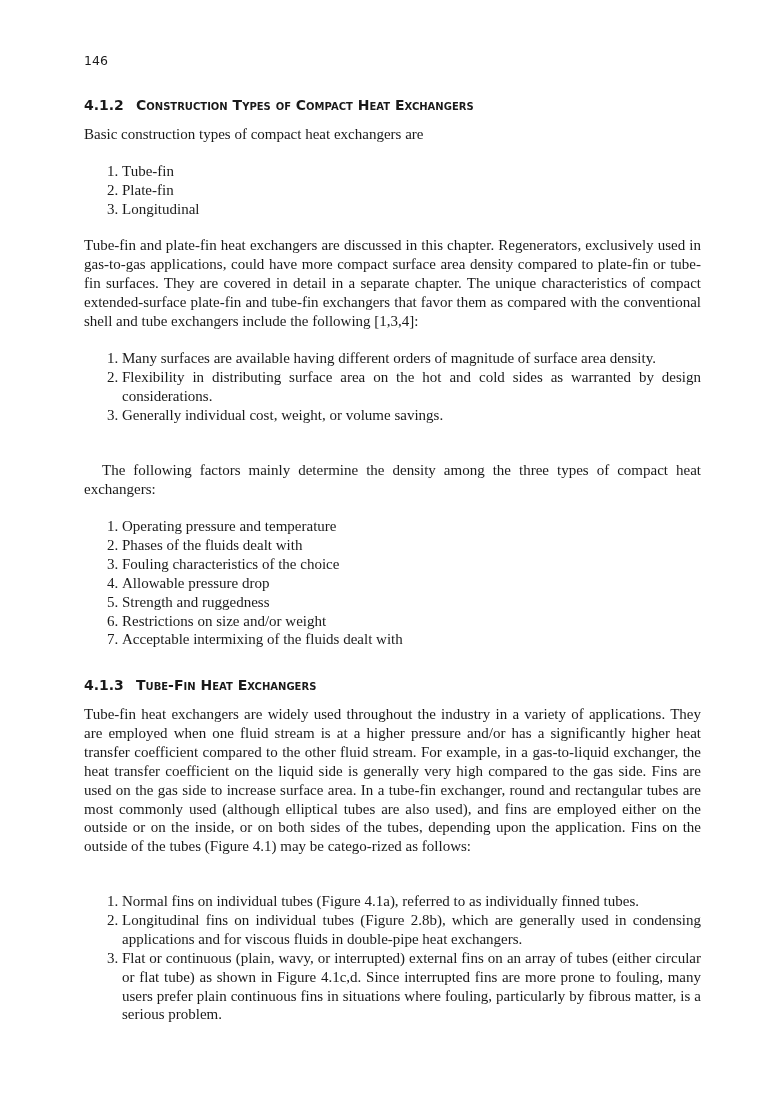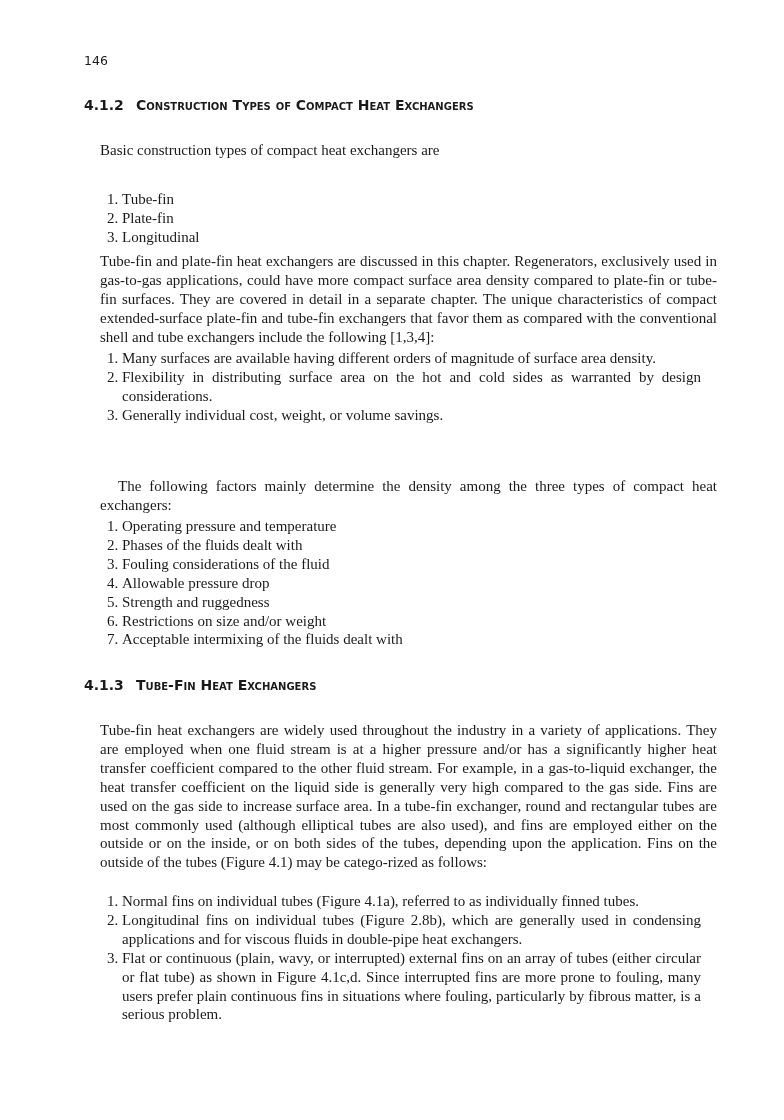--- a/index.html
+++ b/index.html
@@ -7,21 +7,21 @@
          font-family: "Liberation Serif", serif; color: #1a1a1a; }
   .page { position: absolute; left: 84px; top: 0; width: 617px; }
   .running-head { position: absolute; top: 53px; left: 0; width: 617px; height: 20px;
                   font-family: "DejaVu Sans", sans-serif; font-size: 13.5px; }
   .running-head .pno { position: absolute; left: 0; top: 0; font-weight: normal; font-size: 12.5px; }
   .running-head .ttl { position: absolute; right: 0; top: 0; }
   .sec-head { position: absolute; left: 0; font-family: "DejaVu Sans", sans-serif;
               font-weight: bold; font-size: 14px; letter-spacing: 0; white-space: nowrap; }
   .sec-head .num { display: inline-block; width: 52px; }
   .sec-head .ttl { font-variant: small-caps; }
-  p, ol { margin: 16px; }
+  p, ol { margin: 0; }
   .para { position: absolute; left: 0; width: 617px; font-size: 15px; line-height: 18.9px;
           text-align: justify; }
   .para.indent { text-indent: 18px; }
   ol.list { position: absolute; left: 0; width: 617px; padding-left: 38px; margin: 0;
             font-size: 15px; line-height: 18.9px; text-align: justify; box-sizing: border-box; }
   ol.list li { padding-left: 0; }
   ol.list li::marker { font-size: 15px; }
 </style>
 </head>
 <body>
@@ -31,40 +31,40 @@
   <div class="running-head">
     <span class="pno">146</span>
   </div>
 
   <div class="sec-head" style="top:97px;">
     <span class="num">4.1.2</span><span class="ttl">Construction Types of Compact Heat Exchangers</span>
   </div>
 
   <p class="para" style="top:125px;">Basic construction types of compact heat exchangers are</p>
 
-  <ol class="list" style="top:162px;margin-top:28px;">
+  <ol class="list" style="top:162px;">
     <li>Tube-fin</li>
     <li>Plate-fin</li>
     <li>Longitudinal</li>
   </ol>
 
   <p class="para" style="top:236px;">Tube-fin and plate-fin heat exchangers are discussed in this chapter. Regenerators, exclusively used in gas-to-gas applications, could have more compact surface area density compared to plate-fin or tube-fin surfaces. They are covered in detail in a separate chapter. The unique characteristics of compact extended-surface plate-fin and tube-fin exchangers that favor them as compared with the conventional shell and tube exchangers include the following [1,3,4]:</p>
 
   <ol class="list" style="top:349px;">
     <li>Many surfaces are available having different orders of magnitude of surface area density.</li>
     <li>Flexibility in distributing surface area on the hot and cold sides as warranted by design considerations.</li>
     <li>Generally individual cost, weight, or volume savings.</li>
   </ol>
 
   <p class="para indent" style="top:461px;">The following factors mainly determine the density among the three types of compact heat exchangers:</p>
 
   <ol class="list" style="top:517px;">
     <li>Operating pressure and temperature</li>
     <li>Phases of the fluids dealt with</li>
-    <li>Fouling considerations of the fluid</li>
+    <li>Fouling characteristics of the choice</li>
     <li>Allowable pressure drop</li>
     <li>Strength and ruggedness</li>
     <li>Restrictions on size and/or weight</li>
     <li>Acceptable intermixing of the fluids dealt with</li>
   </ol>
 
   <div class="sec-head" style="top:677px;">
     <span class="num">4.1.3</span><span class="ttl">Tube-Fin Heat Exchangers</span>
   </div>
 

